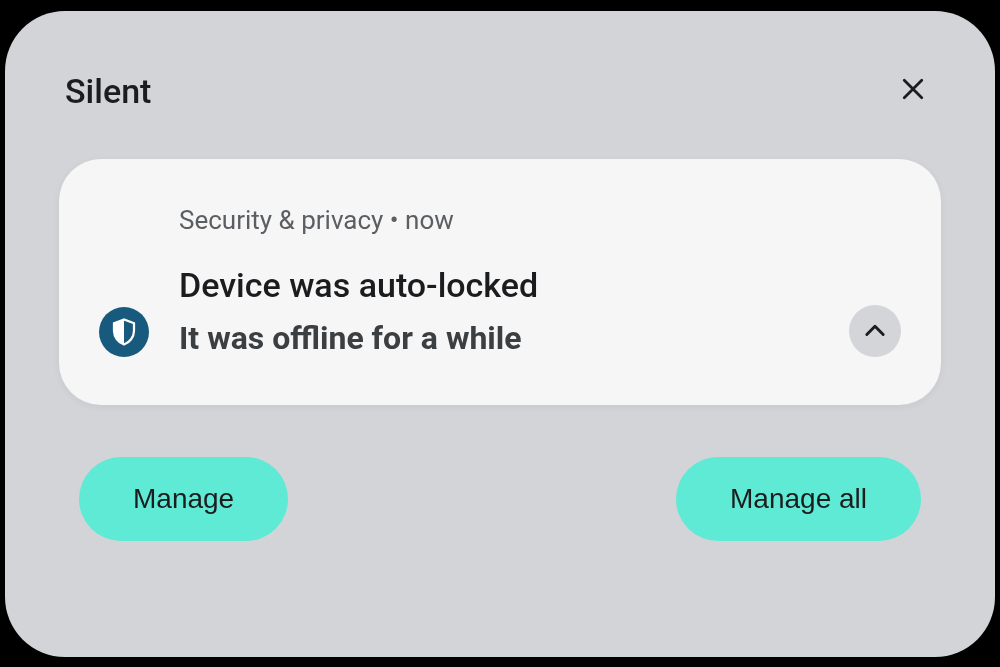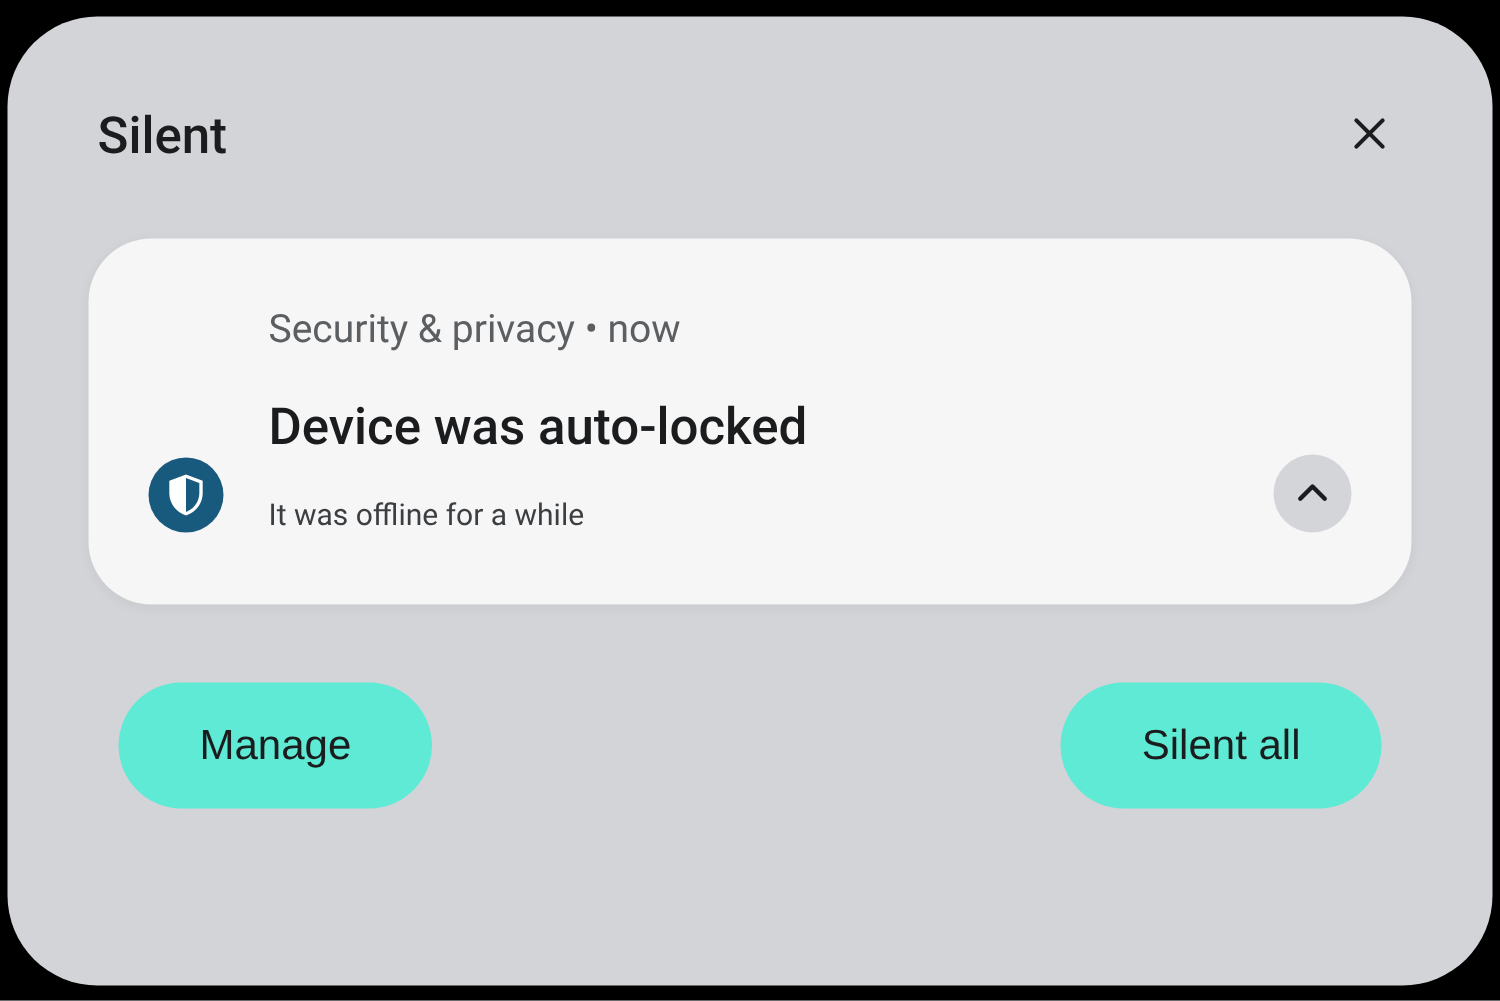--- a/index.html
+++ b/index.html
@@ -81,25 +81,26 @@
     }
     .app-meta {
       font-size: 26px;
       color: #5c5f62;
       margin-bottom: 30px;
     }
     .notification-title {
       font-size: 34px;
       font-weight: 500;
       color: #1a1c1e;
-      margin-bottom: 26px;
+      margin-bottom: 14px;
     }
     .notification-body {
-      font-size: 20px;
+      font-size: 32px;
       color: #3c3f42;
+      font-weight: bold;
     }
     .collapse-btn {
       width: 52px;
       height: 52px;
       border-radius: 50%;
       background: #d3d5d9;
       display: flex;
       align-items: center;
       justify-content: center;
       cursor: pointer;
@@ -156,15 +157,15 @@
     </div>
     <div class="collapse-btn">
       <svg viewBox="0 0 24 24">
         <path d="M5 15 L12 8 L19 15" fill="none" stroke="#1a1c1e" stroke-width="2.5" stroke-linecap="round" stroke-linejoin="round"></path>
       </svg>
     </div>
   </div>
 
   <div class="actions-row">
     <button class="pill-btn">Manage</button>
-    <button class="pill-btn">Silent all</button>
+    <button class="pill-btn">Manage all</button>
   </div>
 </div>
 
 </body></html>

